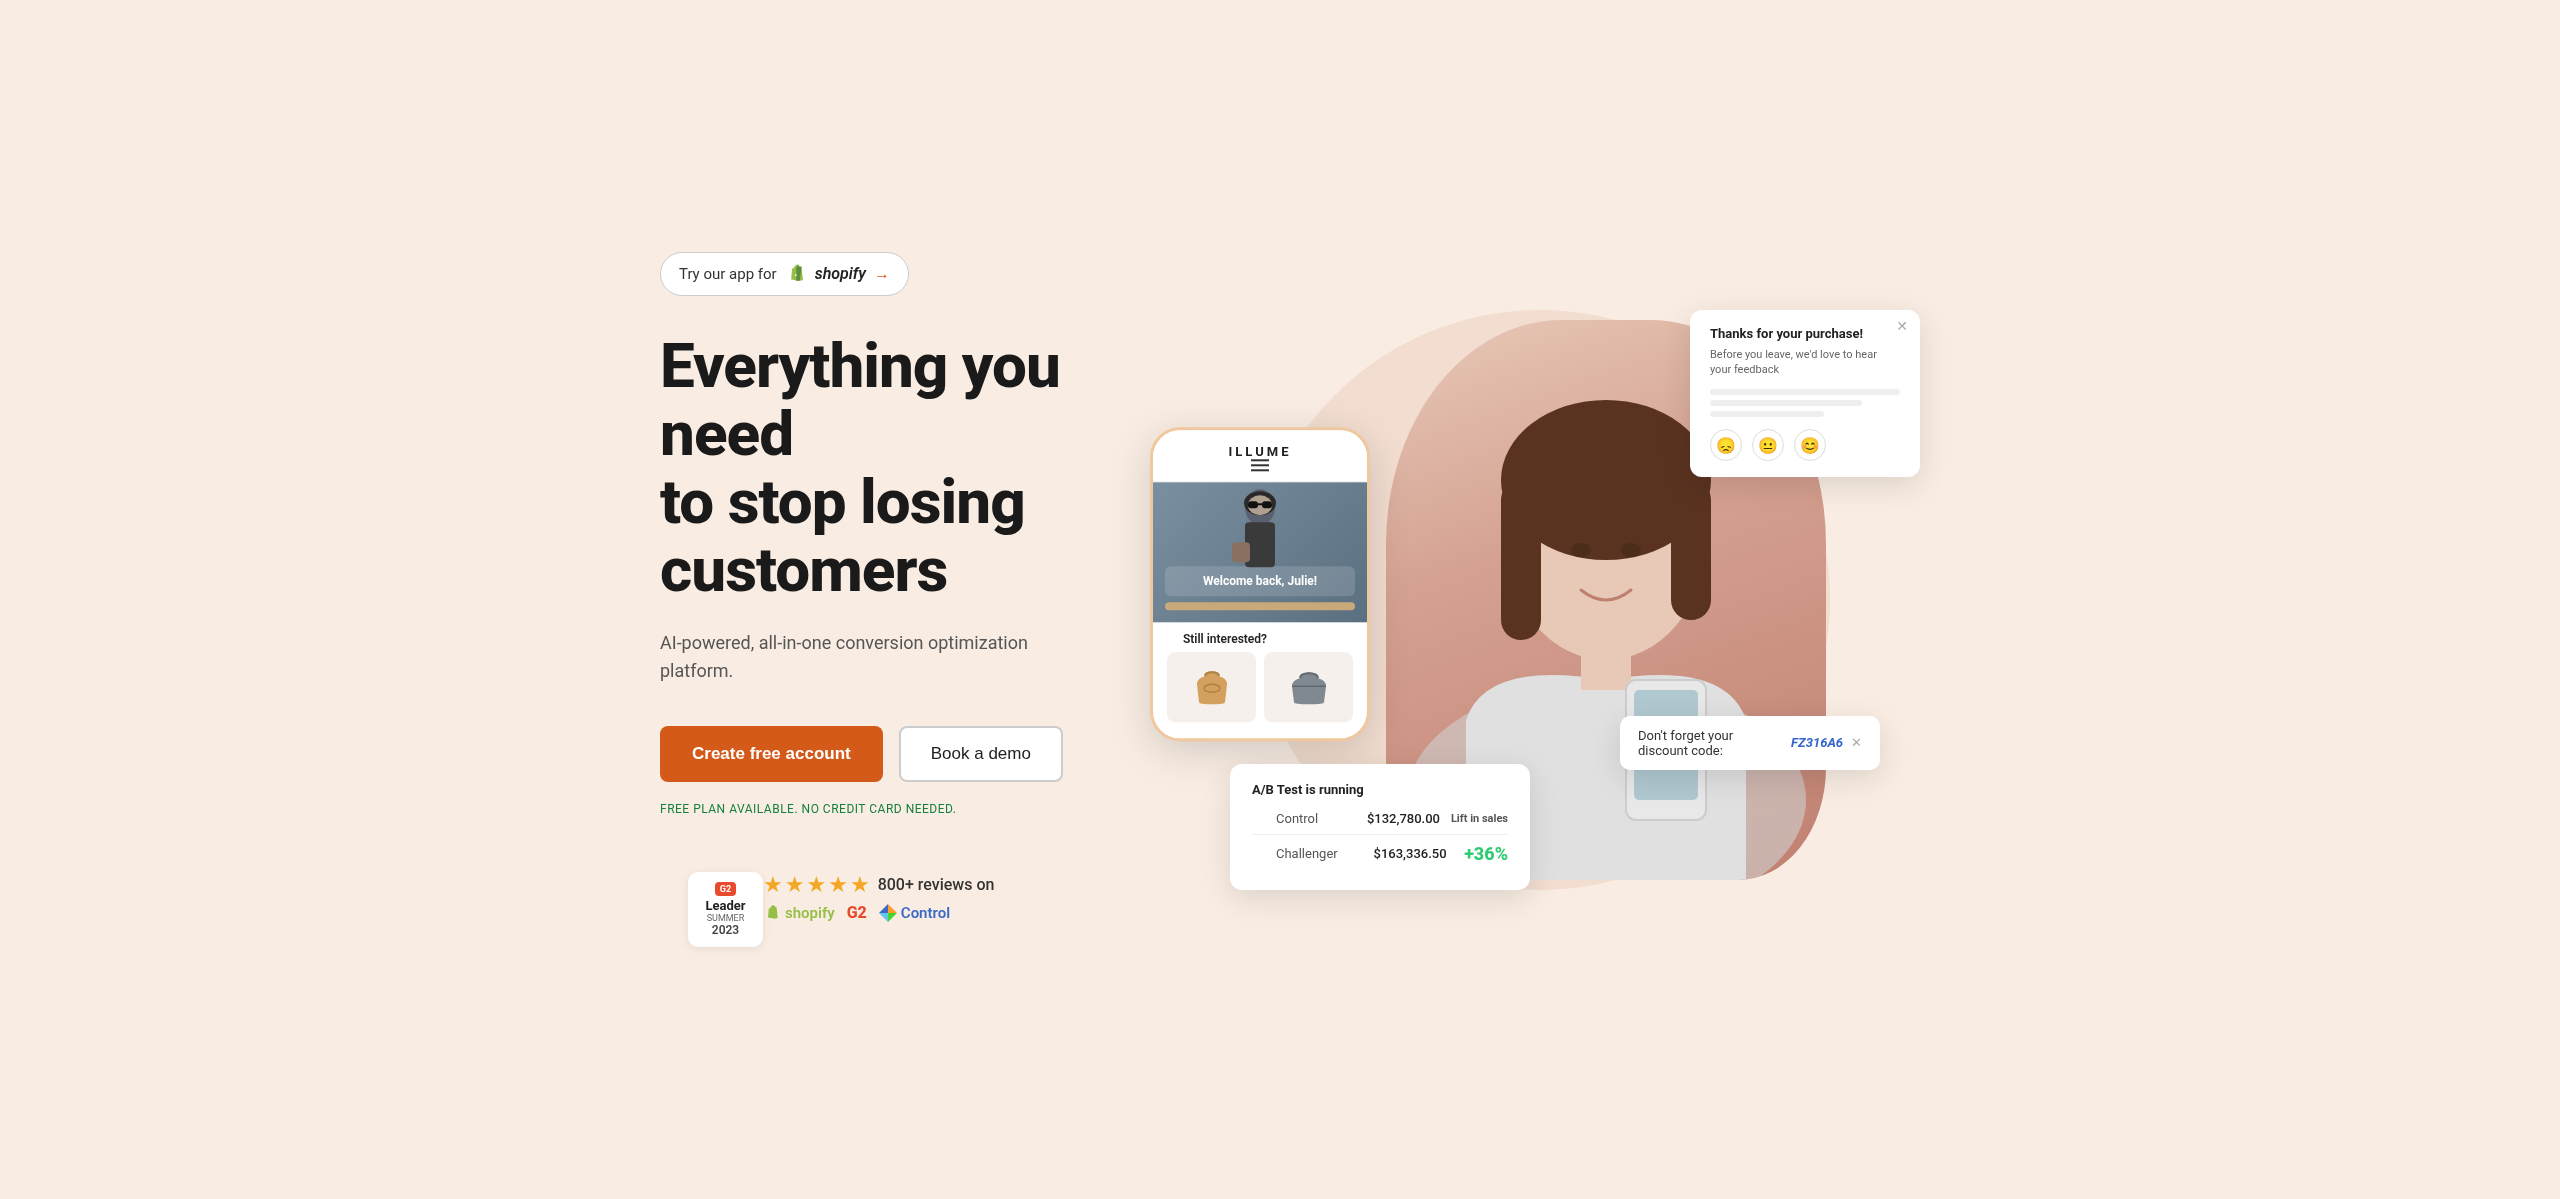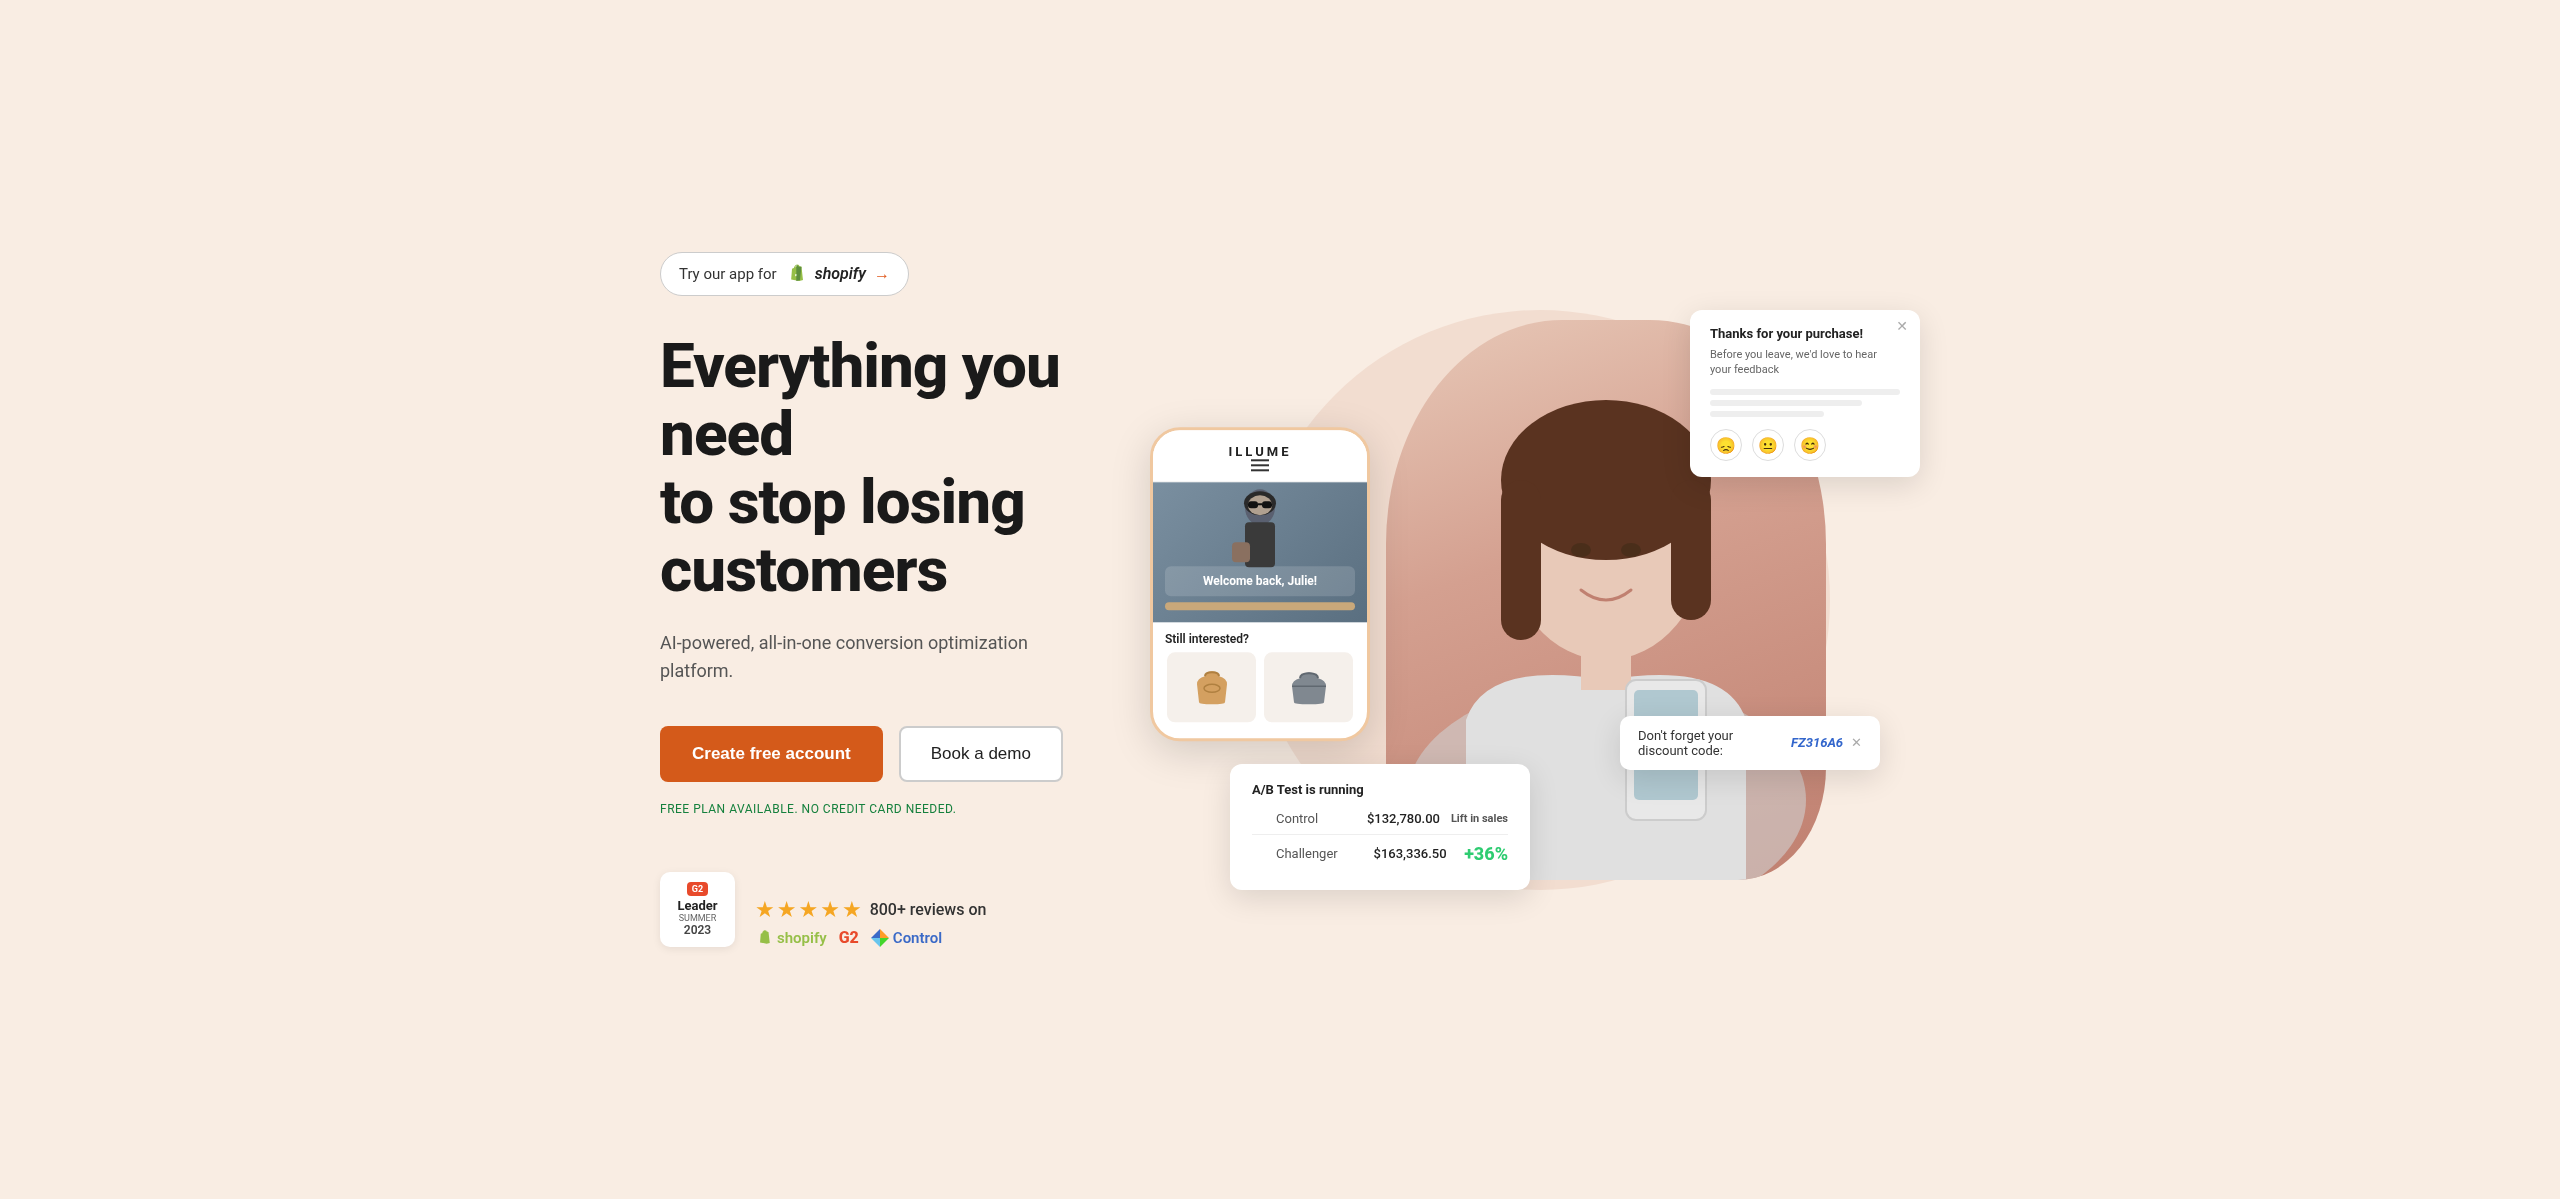--- a/index.html
+++ b/index.html
@@ -112,22 +112,22 @@
     .free-plan-note {
       font-size: 12px;
       color: #15803d;
       letter-spacing: 0.5px;
       margin-bottom: 56px;
       text-transform: uppercase;
     }
 
     .social-proof {
       display: flex;
-      align-items: flex-end;
-      gap: 20px;
+      align-items: flex-start;
+      margin-left: 28px;
     }
 
     .g2-badge {
       background: white;
       border-radius: 10px;
       padding: 10px 14px;
       display: flex;
       flex-direction: column;
       align-items: center;
       font-size: 11px;
@@ -310,21 +310,21 @@
       background: #c9a87a;
       height: 8px;
       border-radius: 4px;
       margin-top: 6px;
     }
 
     .phone-section-title {
       font-size: 12px;
       font-weight: 600;
       color: #222;
-      padding: 10px 12px 6px;
+      padding: 10px 30px 6px;
       border-radius: 12px;
     }
 
     .phone-products {
       display: flex;
       gap: 8px;
       padding: 0 14px;
     }
 
     .phone-product-card {

